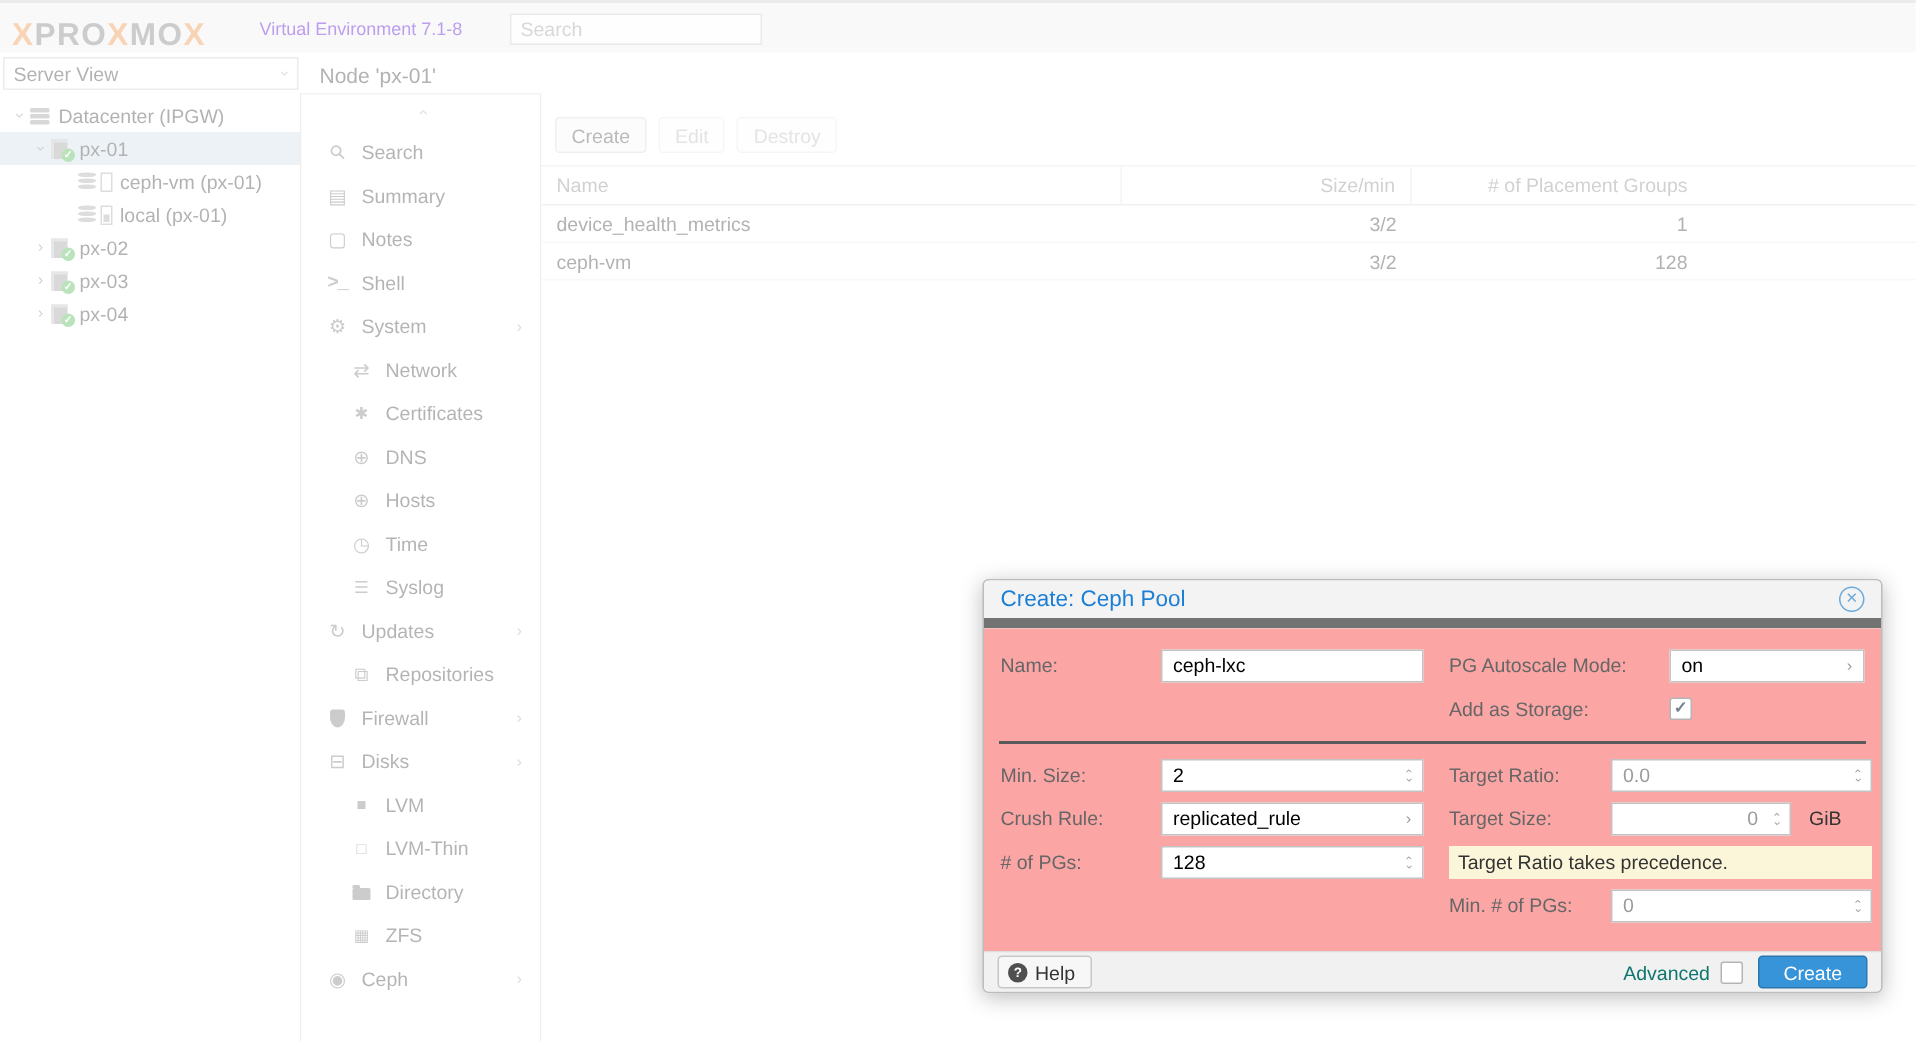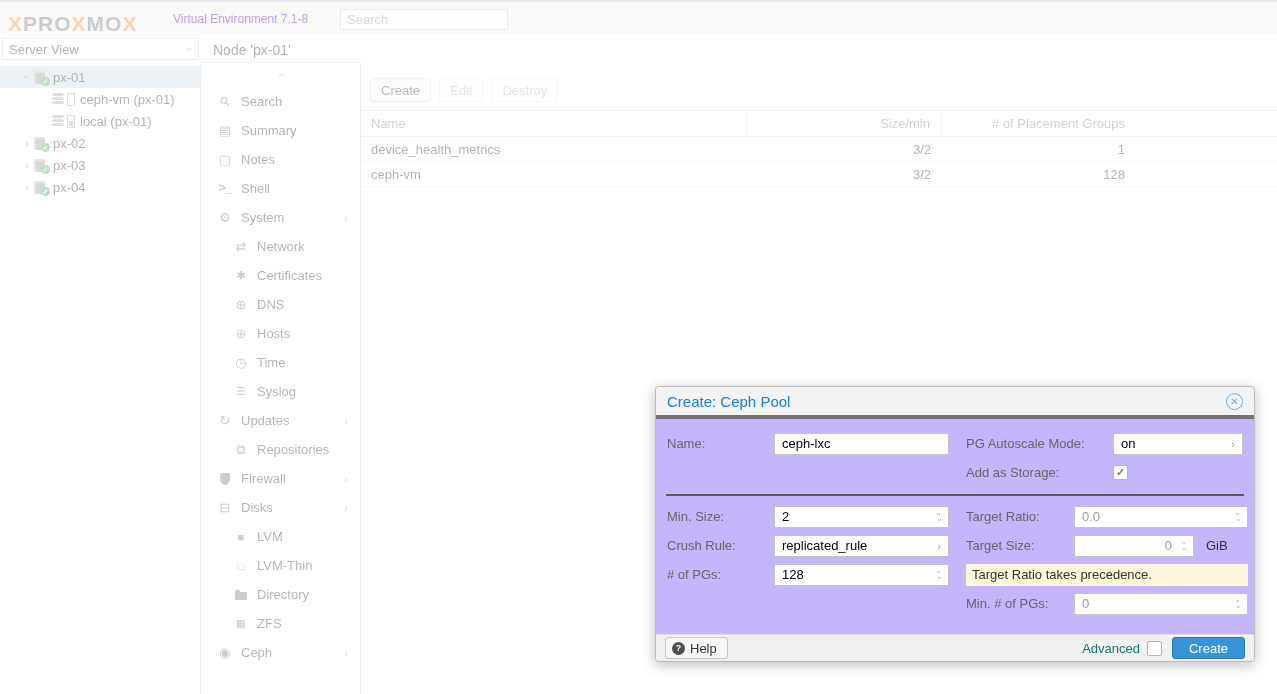--- a/index.html
+++ b/index.html
@@ -92,26 +92,26 @@
   .al-right { justify-content:flex-end; }
 
   
   .mask { position:absolute; left:0; top:0; width:1277px; height:694px;
           background:rgba(255,255,255,0.55); z-index:5; }
 
   
   .dialog { position:absolute; left:655px; top:386px; width:600px; height:276px; z-index:10;
             background:#fff; border:1px solid #bcbcbc; border-radius:4px;
             box-shadow:0 3px 14px rgba(0,0,0,0.25); }
-  .dlg-header { height:32px; background:#f3f3f3; border-bottom:4px solid #737373;
+  .dlg-header { height:32px; background:#f3f3f3; border-bottom:7px solid #737373;
                 border-radius:4px 4px 0 0; display:flex; align-items:center; padding:0 11px; }
   .dlg-title { font-size:15px; color:#1b7fd6; }
   .dlg-close { margin-left:auto; width:17px; height:17px; border:1px solid #6aabdd; border-radius:50%;
                color:#6aabdd; font-size:10px; line-height:15px; text-align:center; cursor:pointer; }
-  .dlg-body { position:relative; height:215px; background:#c4b5fd; }
+  .dlg-body { position:relative; height:215px; background:#fca5a5; }
   .fcol { position:absolute; }
   .f-basic-left { left:11px; top:10px; width:282px; }
   .f-basic-right { left:310px; top:10px; width:282px; }
   .f-adv-left { left:11px; top:83px; width:282px; }
   .f-adv-right { left:310px; top:83px; width:282px; }
   .dlg-sep { position:absolute; left:10px; right:10px; top:75px; height:2px; background:#5a5a5a; }
   .frow { height:29px; display:flex; align-items:center; }
   .flabel { font-size:13px; color:#666; }
   .f-basic-left .flabel, .f-adv-left .flabel { width:107px; }
   .f-basic-right .flabel { width:147px; }
@@ -154,20 +154,31 @@
     <input class="hdr-search" placeholder="Search" style="">
   </div>
 
   <div class="view-combo">
     <span>Server View</span>
     <span class="dd" style="color:#b5b5b5;font-size:11px;"><span class="g down" style="display:inline-block;">›</span></span>
   </div>
   <div class="content-title">Node 'px-01'</div>
 
   <div class="tree-panel" id="tree">
+      <div class="tree-row" style="padding-left: 6px;">
+        <span class="tw chev">
+          <span class="g down">›</span>
+        </span>
+        <span class="ic-srv">
+          <i></i>
+          <i></i>
+          <i></i>
+        </span>
+        <span>Datacenter (IPGW)</span>
+      </div>
       <div class="tree-row selected" style="padding-left: 20px;">
         <span class="tw chev">
           <span class="g down">›</span>
         </span>
         <span class="ic-node">
           <span class="b"></span>
           <span class="ck">✓</span>
         </span>
         <span>px-01</span>
       </div>

